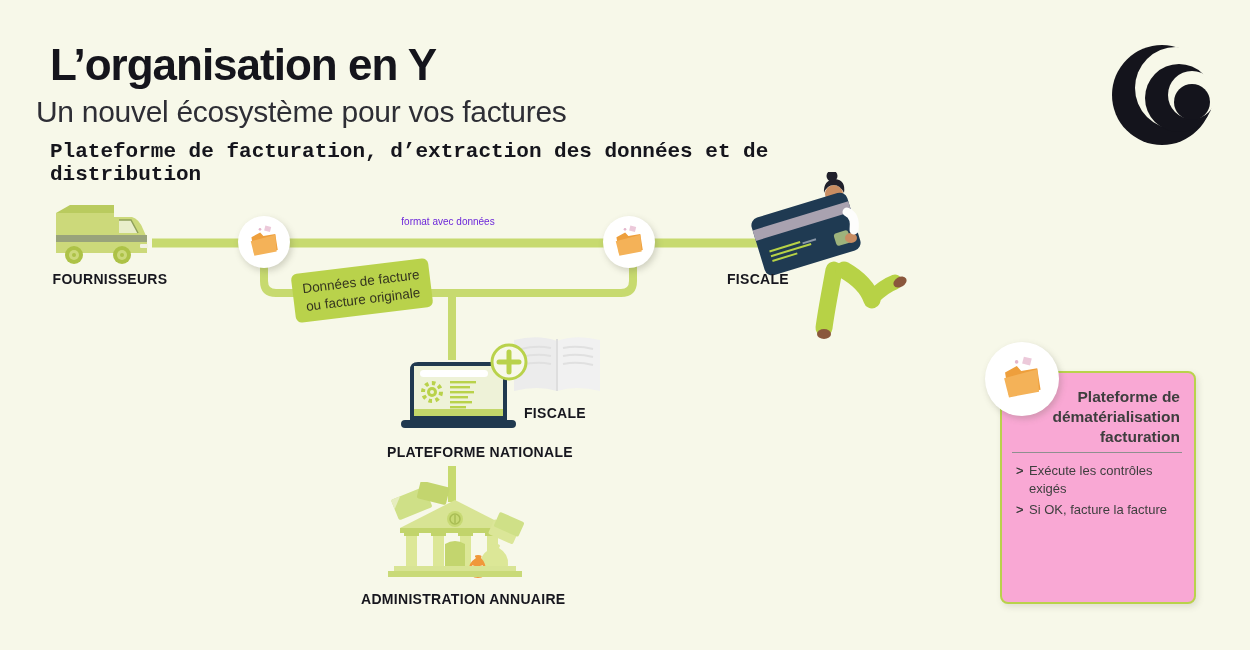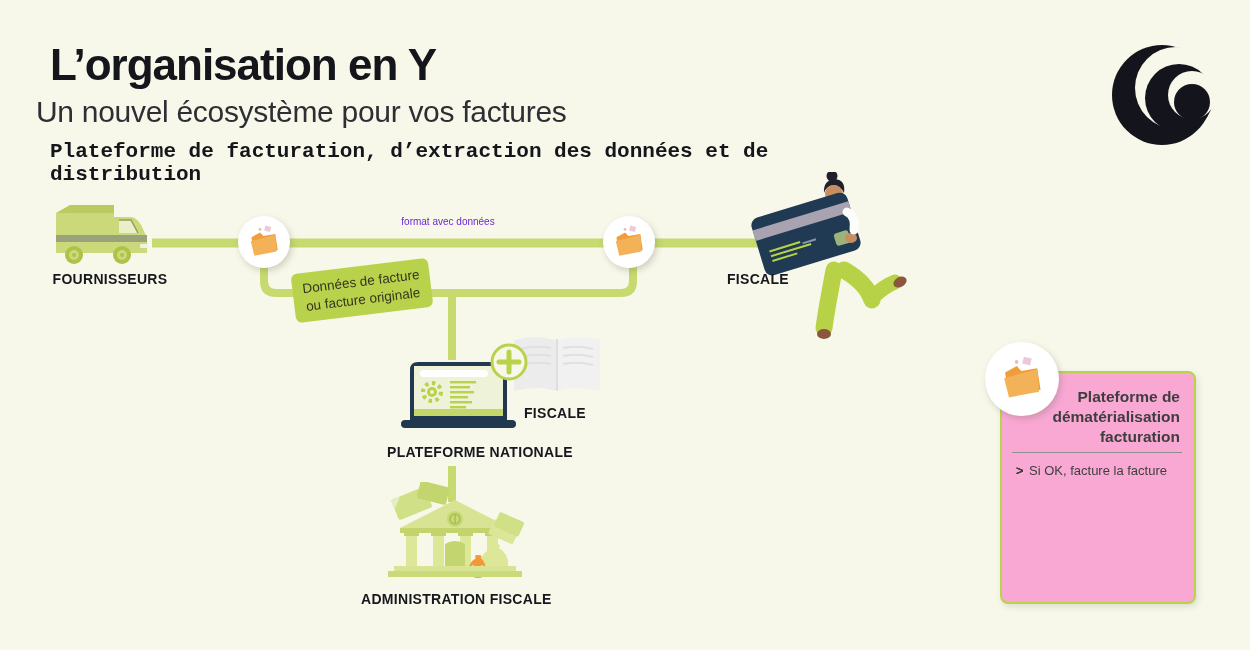--- a/index.html
+++ b/index.html
@@ -234,21 +234,21 @@
         <rect x="116" y="33" width="27" height="16" rx="2" fill="#cfe087"></rect>
       </g>
       <path d="M116 66 Q103 72 105 84 Q107 94 119 94 Q131 94 132 83 Q133 72 123 66 Q126 62 120 62 Q113 62 116 66 Z" fill="#dce797"></path>
       <path d="M100 76 Q92 81 93 89 Q94 96 102 96 Q110 96 110 89 Q110 81 105 76 Q107 73 102 73 Q97 73 100 76 Z" fill="#f0983a"></path>
       <path d="M96 84 Q101 86 107 84" stroke="#f7f8e9" stroke-width="1.5" fill="none"></path>
       <rect x="18" y="84" width="122" height="5" fill="#d8e494"></rect>
       <rect x="12" y="89" width="134" height="6" fill="#c9da78"></rect>
     </svg>
   </div>
 
-  <div class="abs node-label" style="left:361px;top:591px;width:185px;">ADMINISTRATION FISCALE</div>
+  <div class="abs node-label" style="left:361px;top:591px;width:185px;">ADMINISTRATION ANNUAIRE</div>
 
   <div class="abs" style="left:748px;top:172px;">
     <svg width="160" height="170" viewBox="0 0 160 170">
 
       <path d="M86 98 C82 120 78 140 76 156" stroke="#b7d246" stroke-width="17" fill="none" stroke-linecap="round"></path>
       <path d="M96 98 C110 106 120 116 124 128" stroke="#b7d246" stroke-width="17" fill="none" stroke-linecap="round"></path>
       <path d="M124 126 C131 119 139 113 147 110" stroke="#b7d246" stroke-width="15" fill="none" stroke-linecap="round"></path>
       <ellipse cx="76" cy="162" rx="7" ry="5" fill="#8a573c"></ellipse>
       <ellipse cx="152" cy="110" rx="7" ry="5" fill="#8a573c" transform="rotate(-30 152 110)"></ellipse>
 
@@ -283,20 +283,21 @@
       <span>dématérialisation</span>
       <span>facturation</span>
     </div>
     <hr class="panel-divider">
     <ul class="panel-list">
       <li>
         <span class="bullet">&gt;</span>
       </li>
       <li>
         <span class="bullet">&gt;</span>
+        <span>Exécute les contrôles exigés</span>
       </li>
       <li>
         <span class="bullet">&gt;</span>
       </li>
       <li>
         <span class="bullet">&gt;</span>
         <span>Si OK, facture la facture</span>
       </li>
     </ul>
   </aside>

